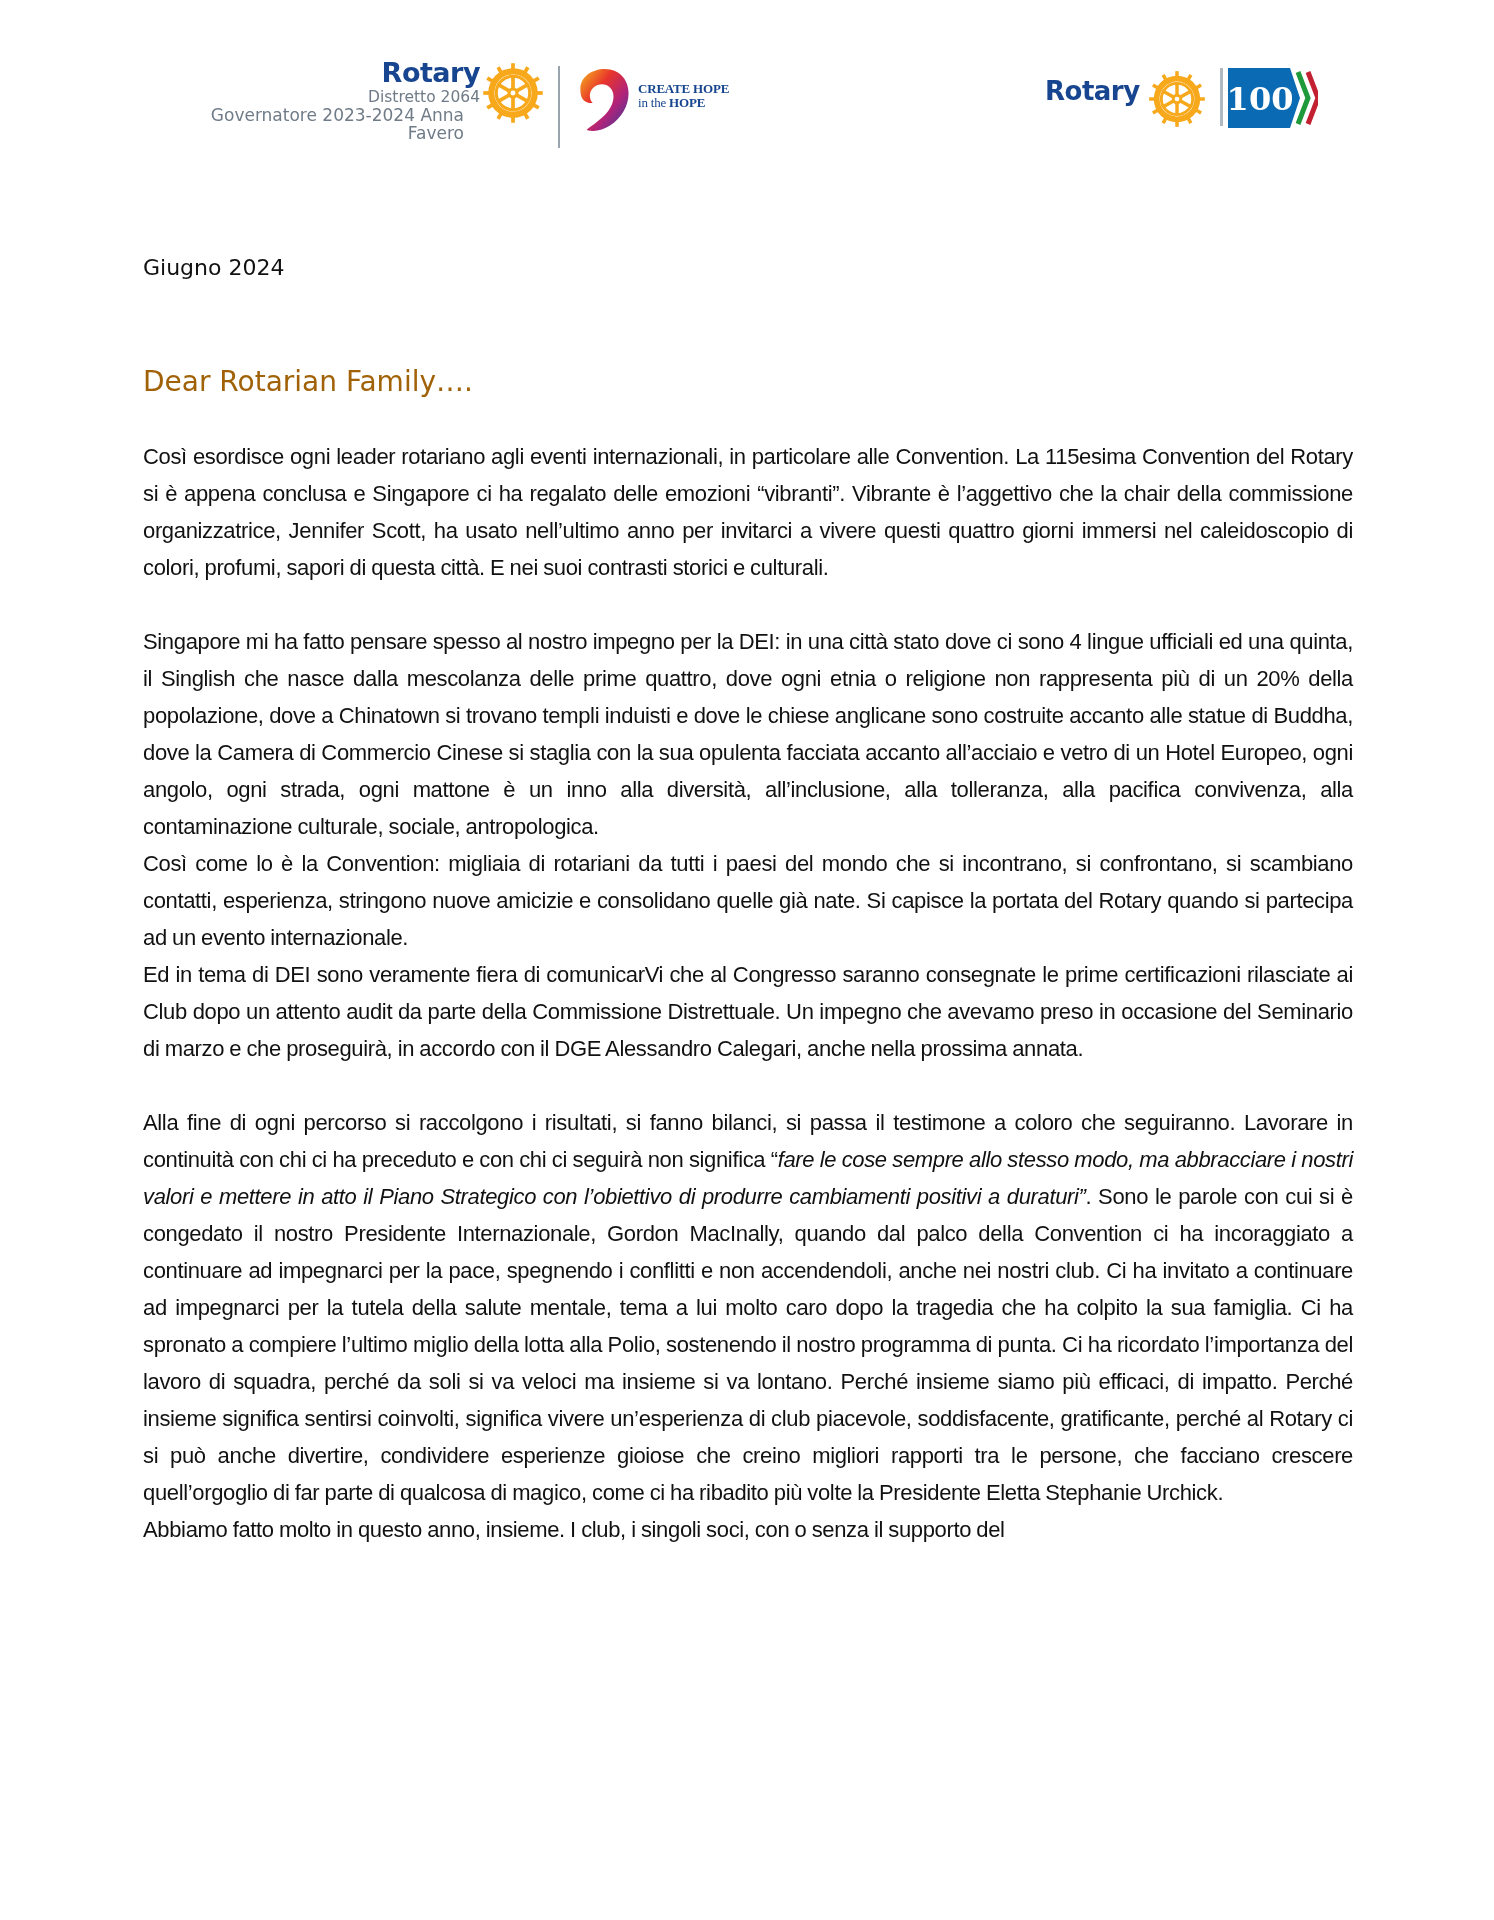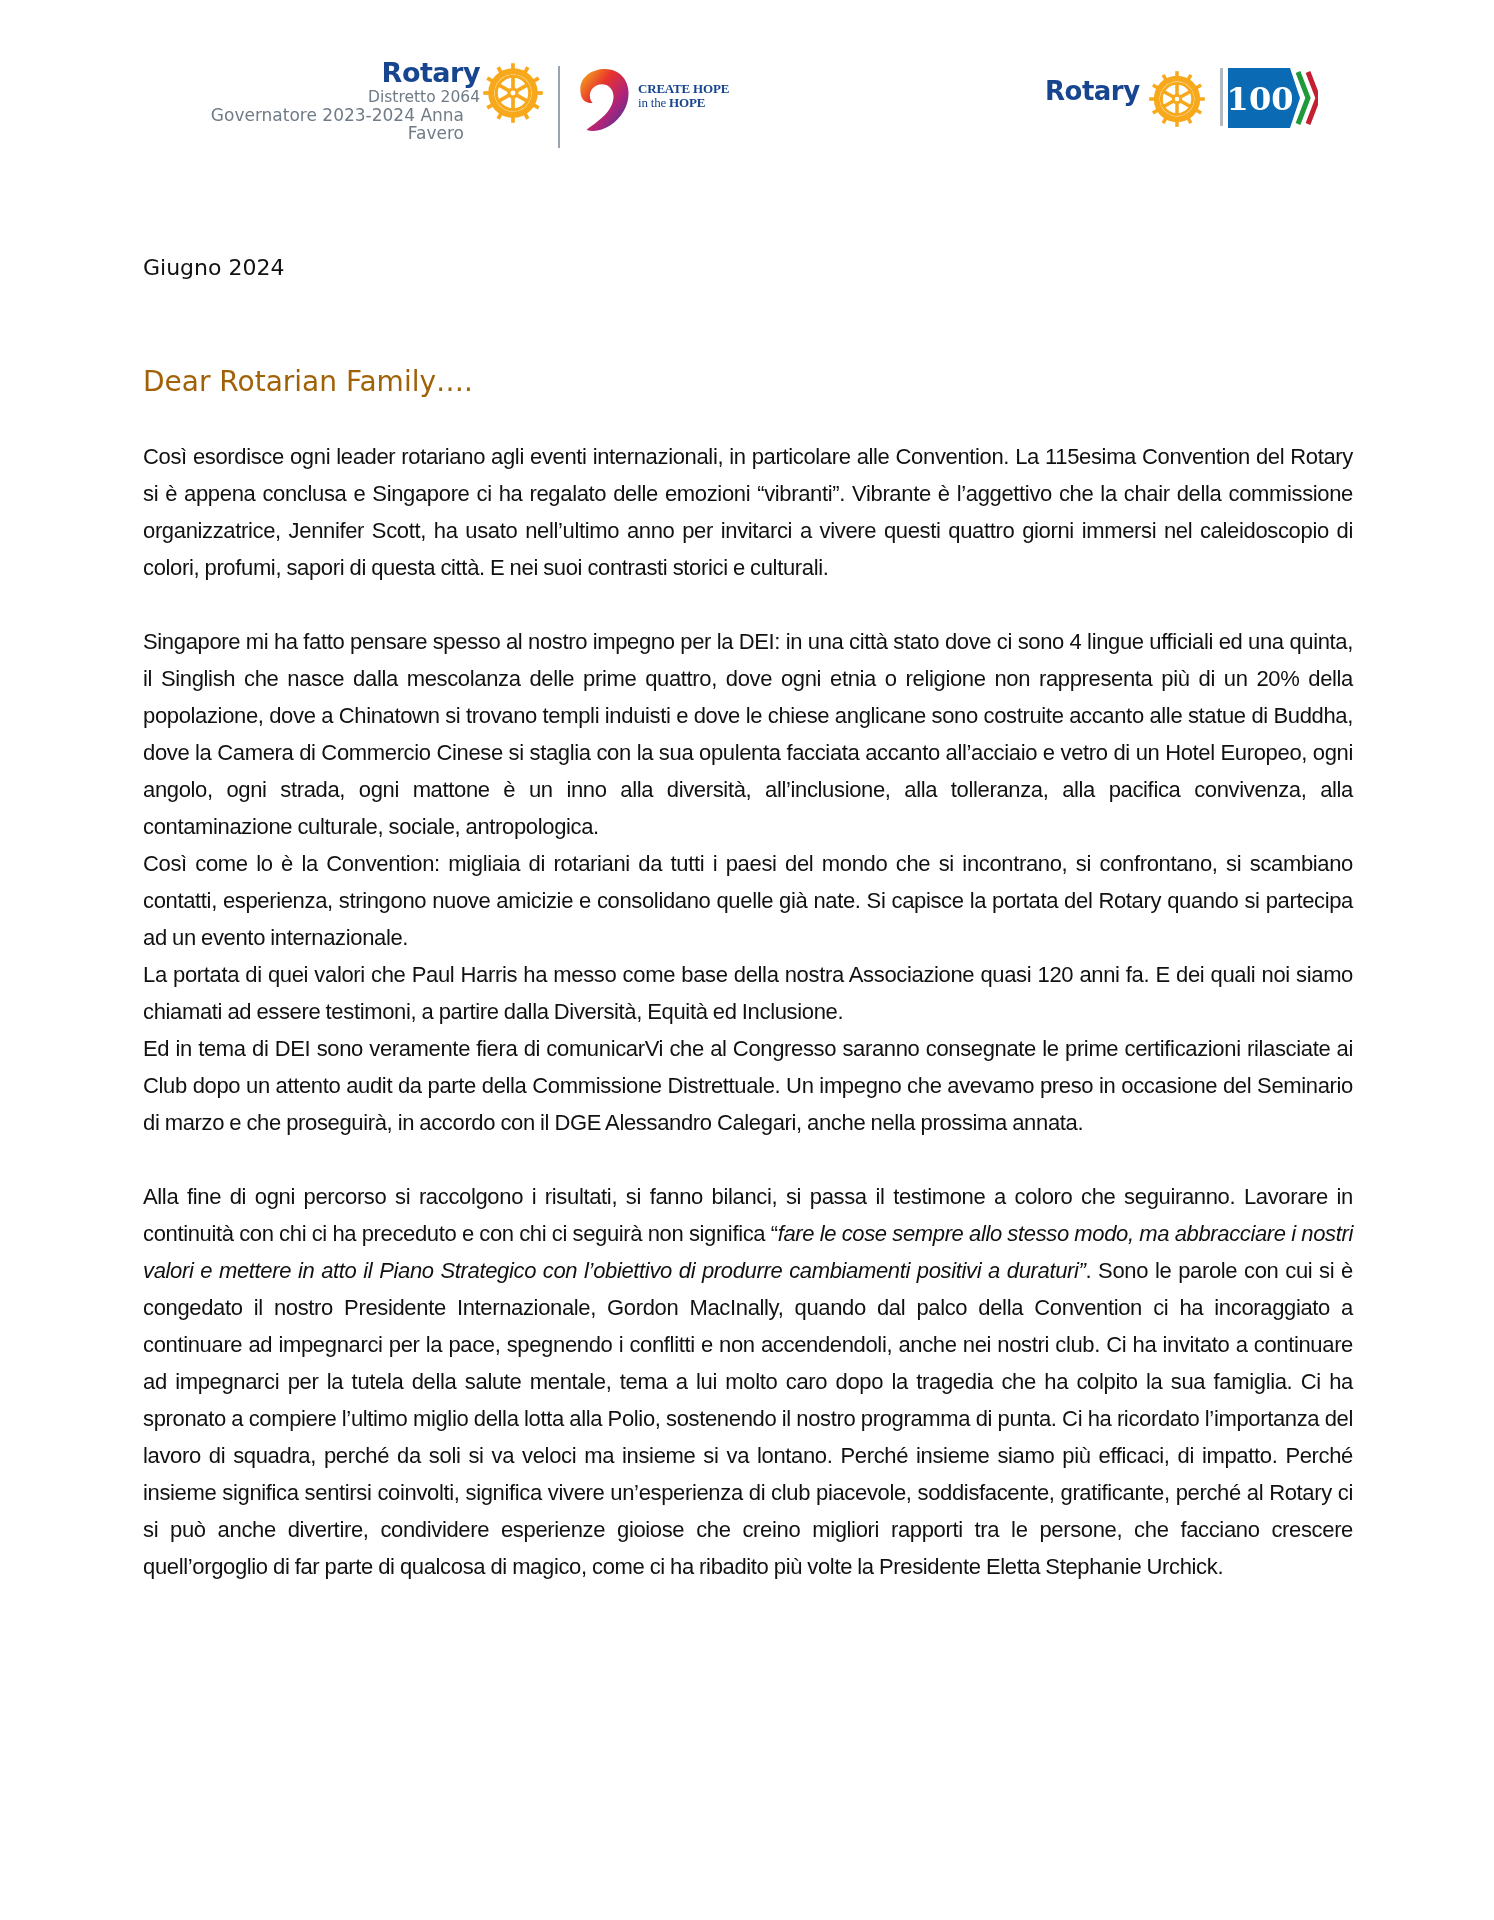--- a/index.html
+++ b/index.html
@@ -125,17 +125,17 @@
 </div>
 
 <div class="date">Giugno 2024</div>
 <div class="greeting">Dear Rotarian Family….</div>
 
 <div class="body">
   <p class="para">Così esordisce ogni leader rotariano agli eventi internazionali, in particolare alle Convention. La 115esima Convention del Rotary si è appena conclusa e Singapore ci ha regalato delle emozioni “vibranti”. Vibrante è l’aggettivo che la chair della commissione organizzatrice, Jennifer Scott, ha usato nell’ultimo anno per invitarci a vivere questi quattro giorni immersi nel caleidoscopio di colori, profumi, sapori di questa città.  E nei suoi contrasti storici e culturali.</p>
   <div class="gap"></div>
   <p class="para">Singapore mi ha fatto pensare spesso al nostro impegno per la DEI: in una città stato dove ci sono 4 lingue ufficiali ed una quinta, il Singlish che nasce dalla mescolanza delle prime quattro, dove ogni etnia o religione non rappresenta più di un 20% della popolazione, dove a Chinatown si trovano templi induisti  e dove le chiese anglicane sono costruite accanto alle statue di Buddha, dove la Camera di Commercio Cinese si staglia con la sua opulenta facciata accanto all’acciaio e vetro di un Hotel Europeo, ogni angolo, ogni strada, ogni mattone è un inno alla diversità, all’inclusione, alla tolleranza, alla pacifica convivenza, alla contaminazione culturale, sociale, antropologica.</p>
   <p class="para">Così come lo è la Convention: migliaia di rotariani da tutti i paesi del mondo che si incontrano, si confrontano, si scambiano contatti, esperienza, stringono nuove amicizie e consolidano quelle già nate. Si capisce la portata del Rotary quando si partecipa ad un evento internazionale.</p>
-  <p class="para">La portata di quei valori che Paul Harris ha messo come base della nostra Associazione quasi 120 anni fa. E dei quali noi siamo chiamati ad essere testimoni, a partire dalla Diversità, Equità ed Inclusione.</p>
   <p class="para">Ed in tema di DEI sono veramente fiera di comunicarVi che al Congresso saranno consegnate le prime certificazioni rilasciate ai Club dopo un attento audit da parte della Commissione Distrettuale. Un impegno che avevamo preso in occasione del Seminario di marzo e che proseguirà, in accordo con il DGE Alessandro Calegari, anche nella prossima annata.</p>
   <div class="gap"></div>
   <p class="para"><span>Alla fine di ogni percorso si raccolgono i risultati, si fanno bilanci, si passa il testimone a coloro che seguiranno. Lavorare in continuità con chi ci ha preceduto e con chi ci seguirà non significa “</span><em>fare le cose sempre allo stesso modo, ma abbracciare i nostri valori e mettere in atto il Piano Strategico con l’obiettivo di produrre cambiamenti positivi a duraturi”</em><span>. Sono le parole con cui si è congedato il nostro Presidente Internazionale, Gordon MacInally, quando dal palco della Convention ci ha incoraggiato a continuare ad impegnarci per la pace, spegnendo i conflitti e non accendendoli, anche nei nostri club. Ci ha invitato a continuare ad impegnarci per la tutela della salute mentale, tema a lui molto caro dopo la tragedia che ha colpito la sua famiglia. Ci ha spronato a compiere l’ultimo miglio della lotta alla Polio, sostenendo il nostro programma di punta. Ci ha ricordato l’importanza del lavoro di squadra, perché da soli si va veloci ma insieme si va lontano. Perché insieme siamo più efficaci, di impatto. Perché insieme significa sentirsi coinvolti, significa vivere un’esperienza di club piacevole, soddisfacente, gratificante, perché al Rotary ci si può anche divertire, condividere esperienze gioiose che creino migliori rapporti tra le persone, che facciano crescere quell’orgoglio di far parte di qualcosa di magico, come ci ha ribadito più volte la Presidente Eletta Stephanie Urchick.</span></p>
+  <p class="para">Abbiamo fatto molto in questo anno, insieme. I club, i singoli soci, con o senza il supporto del</p>
 </div>
 
 </body></html>

